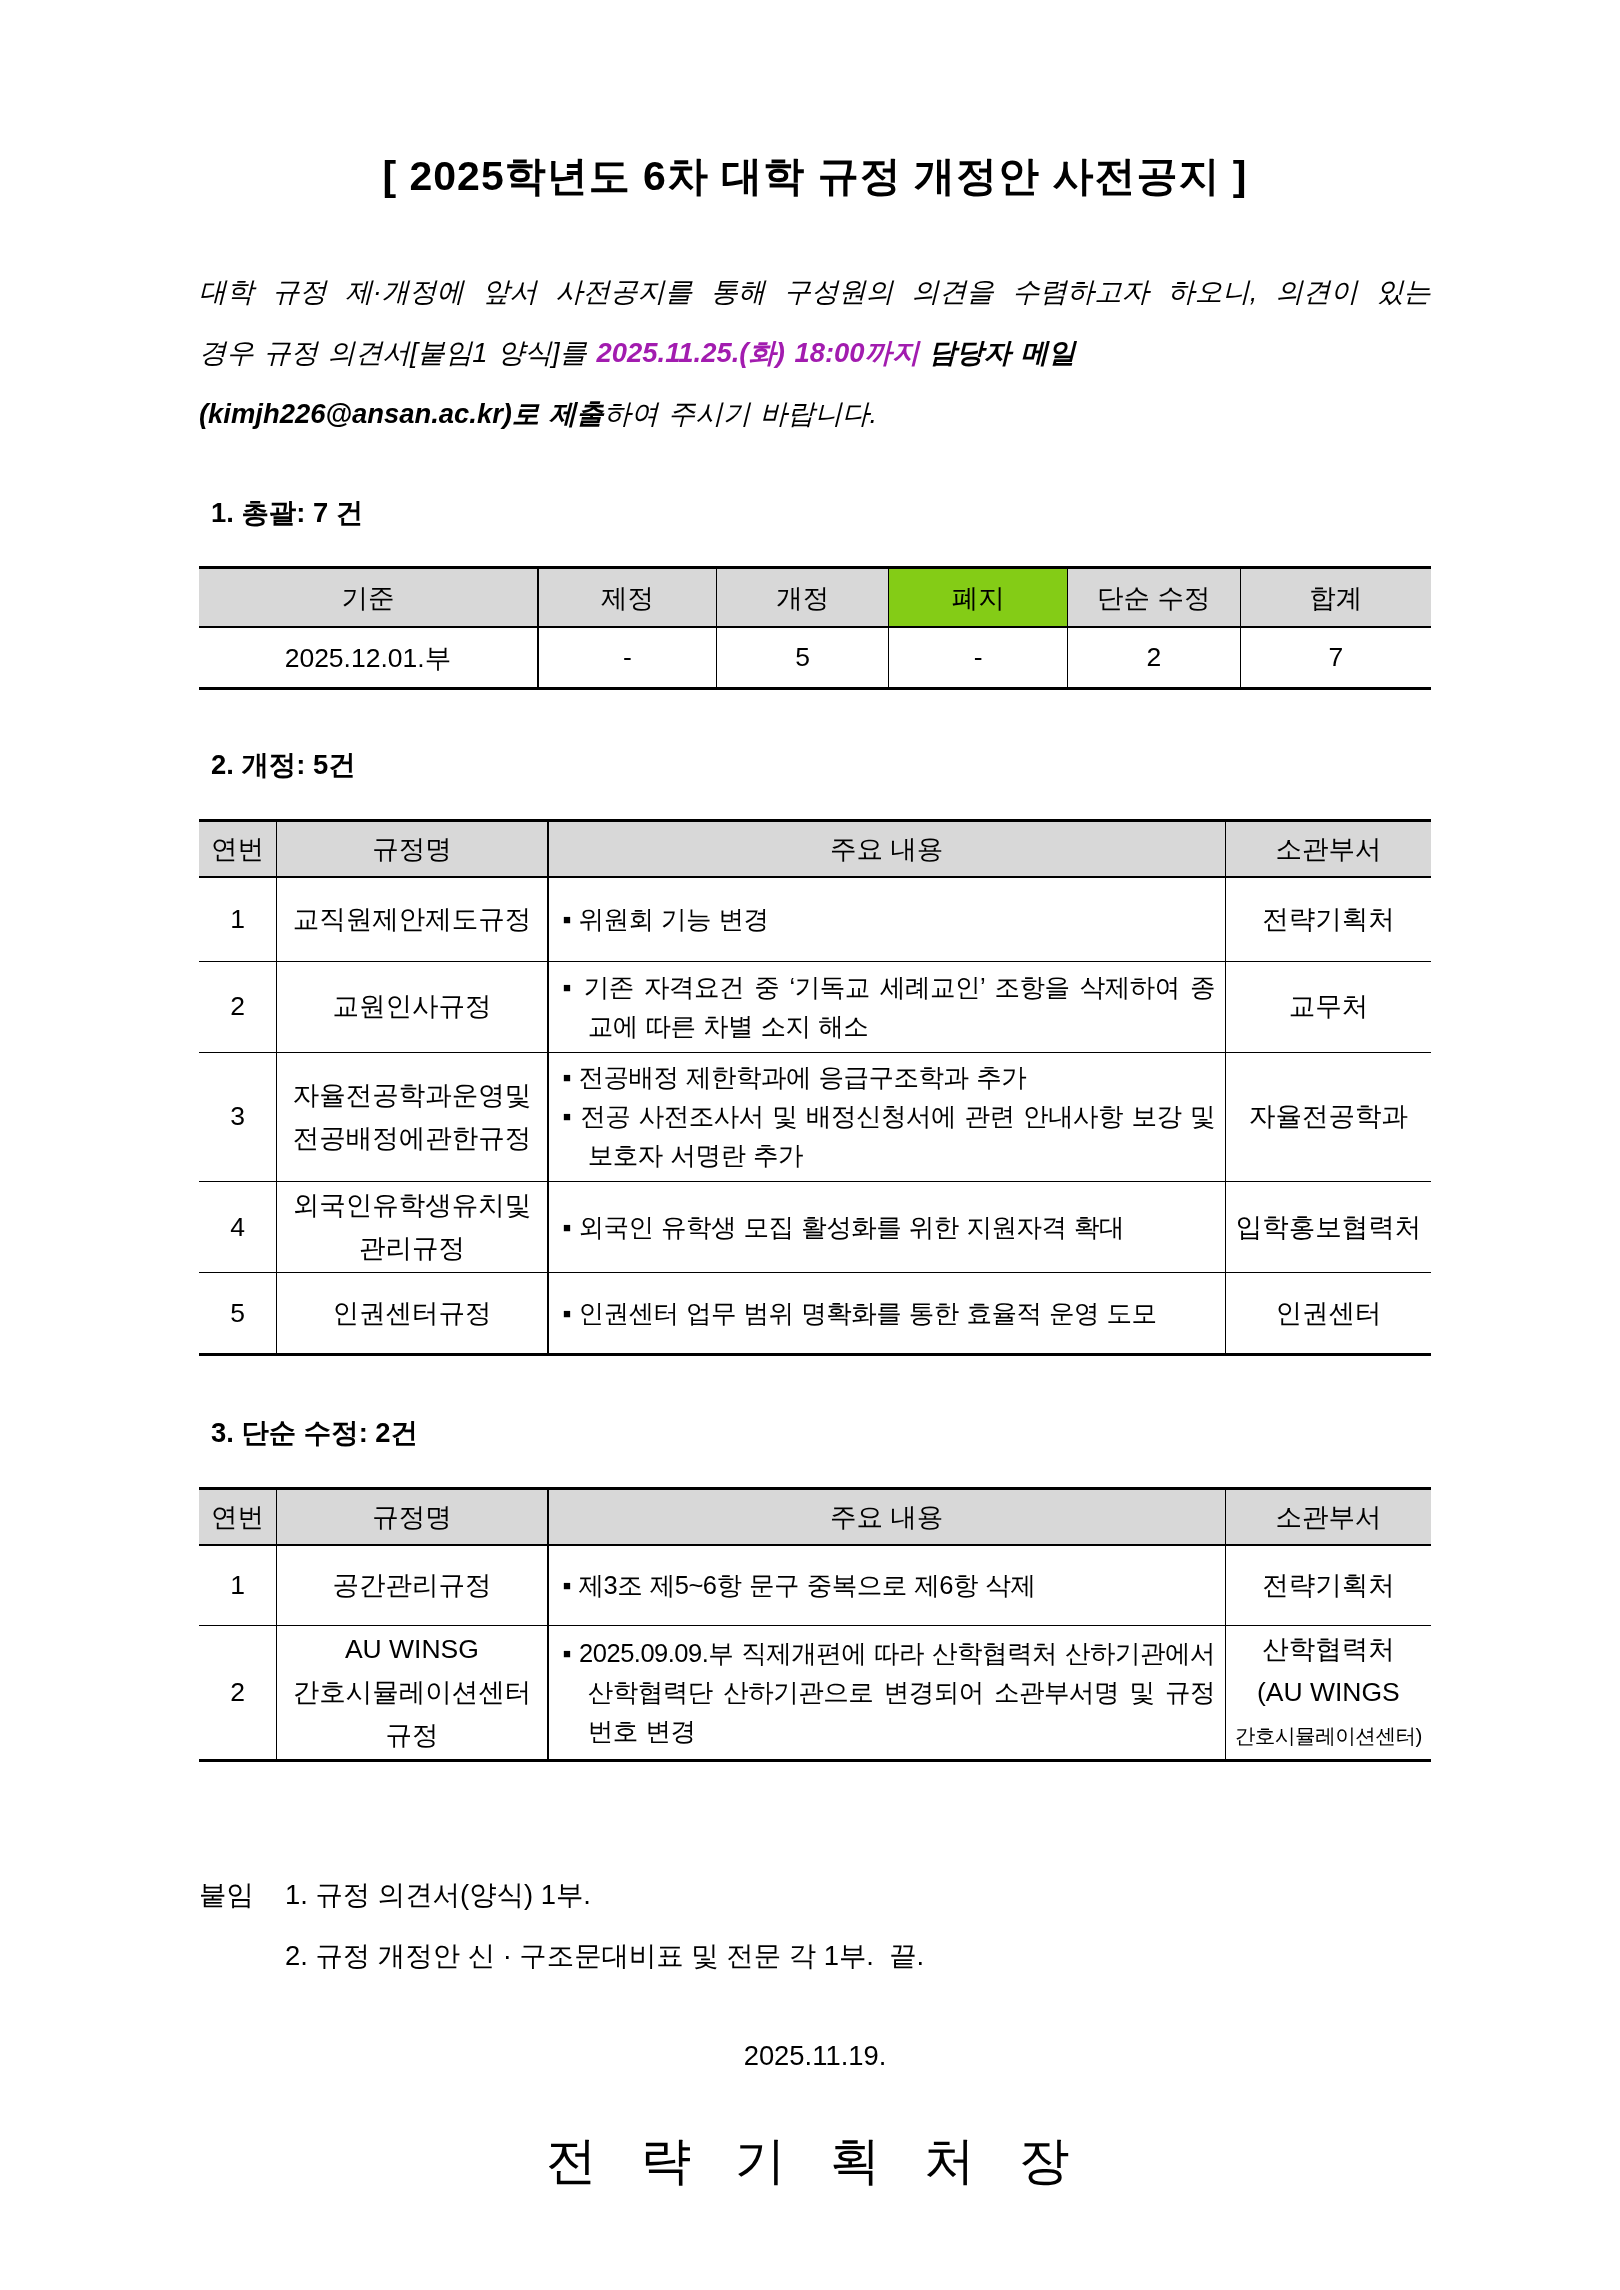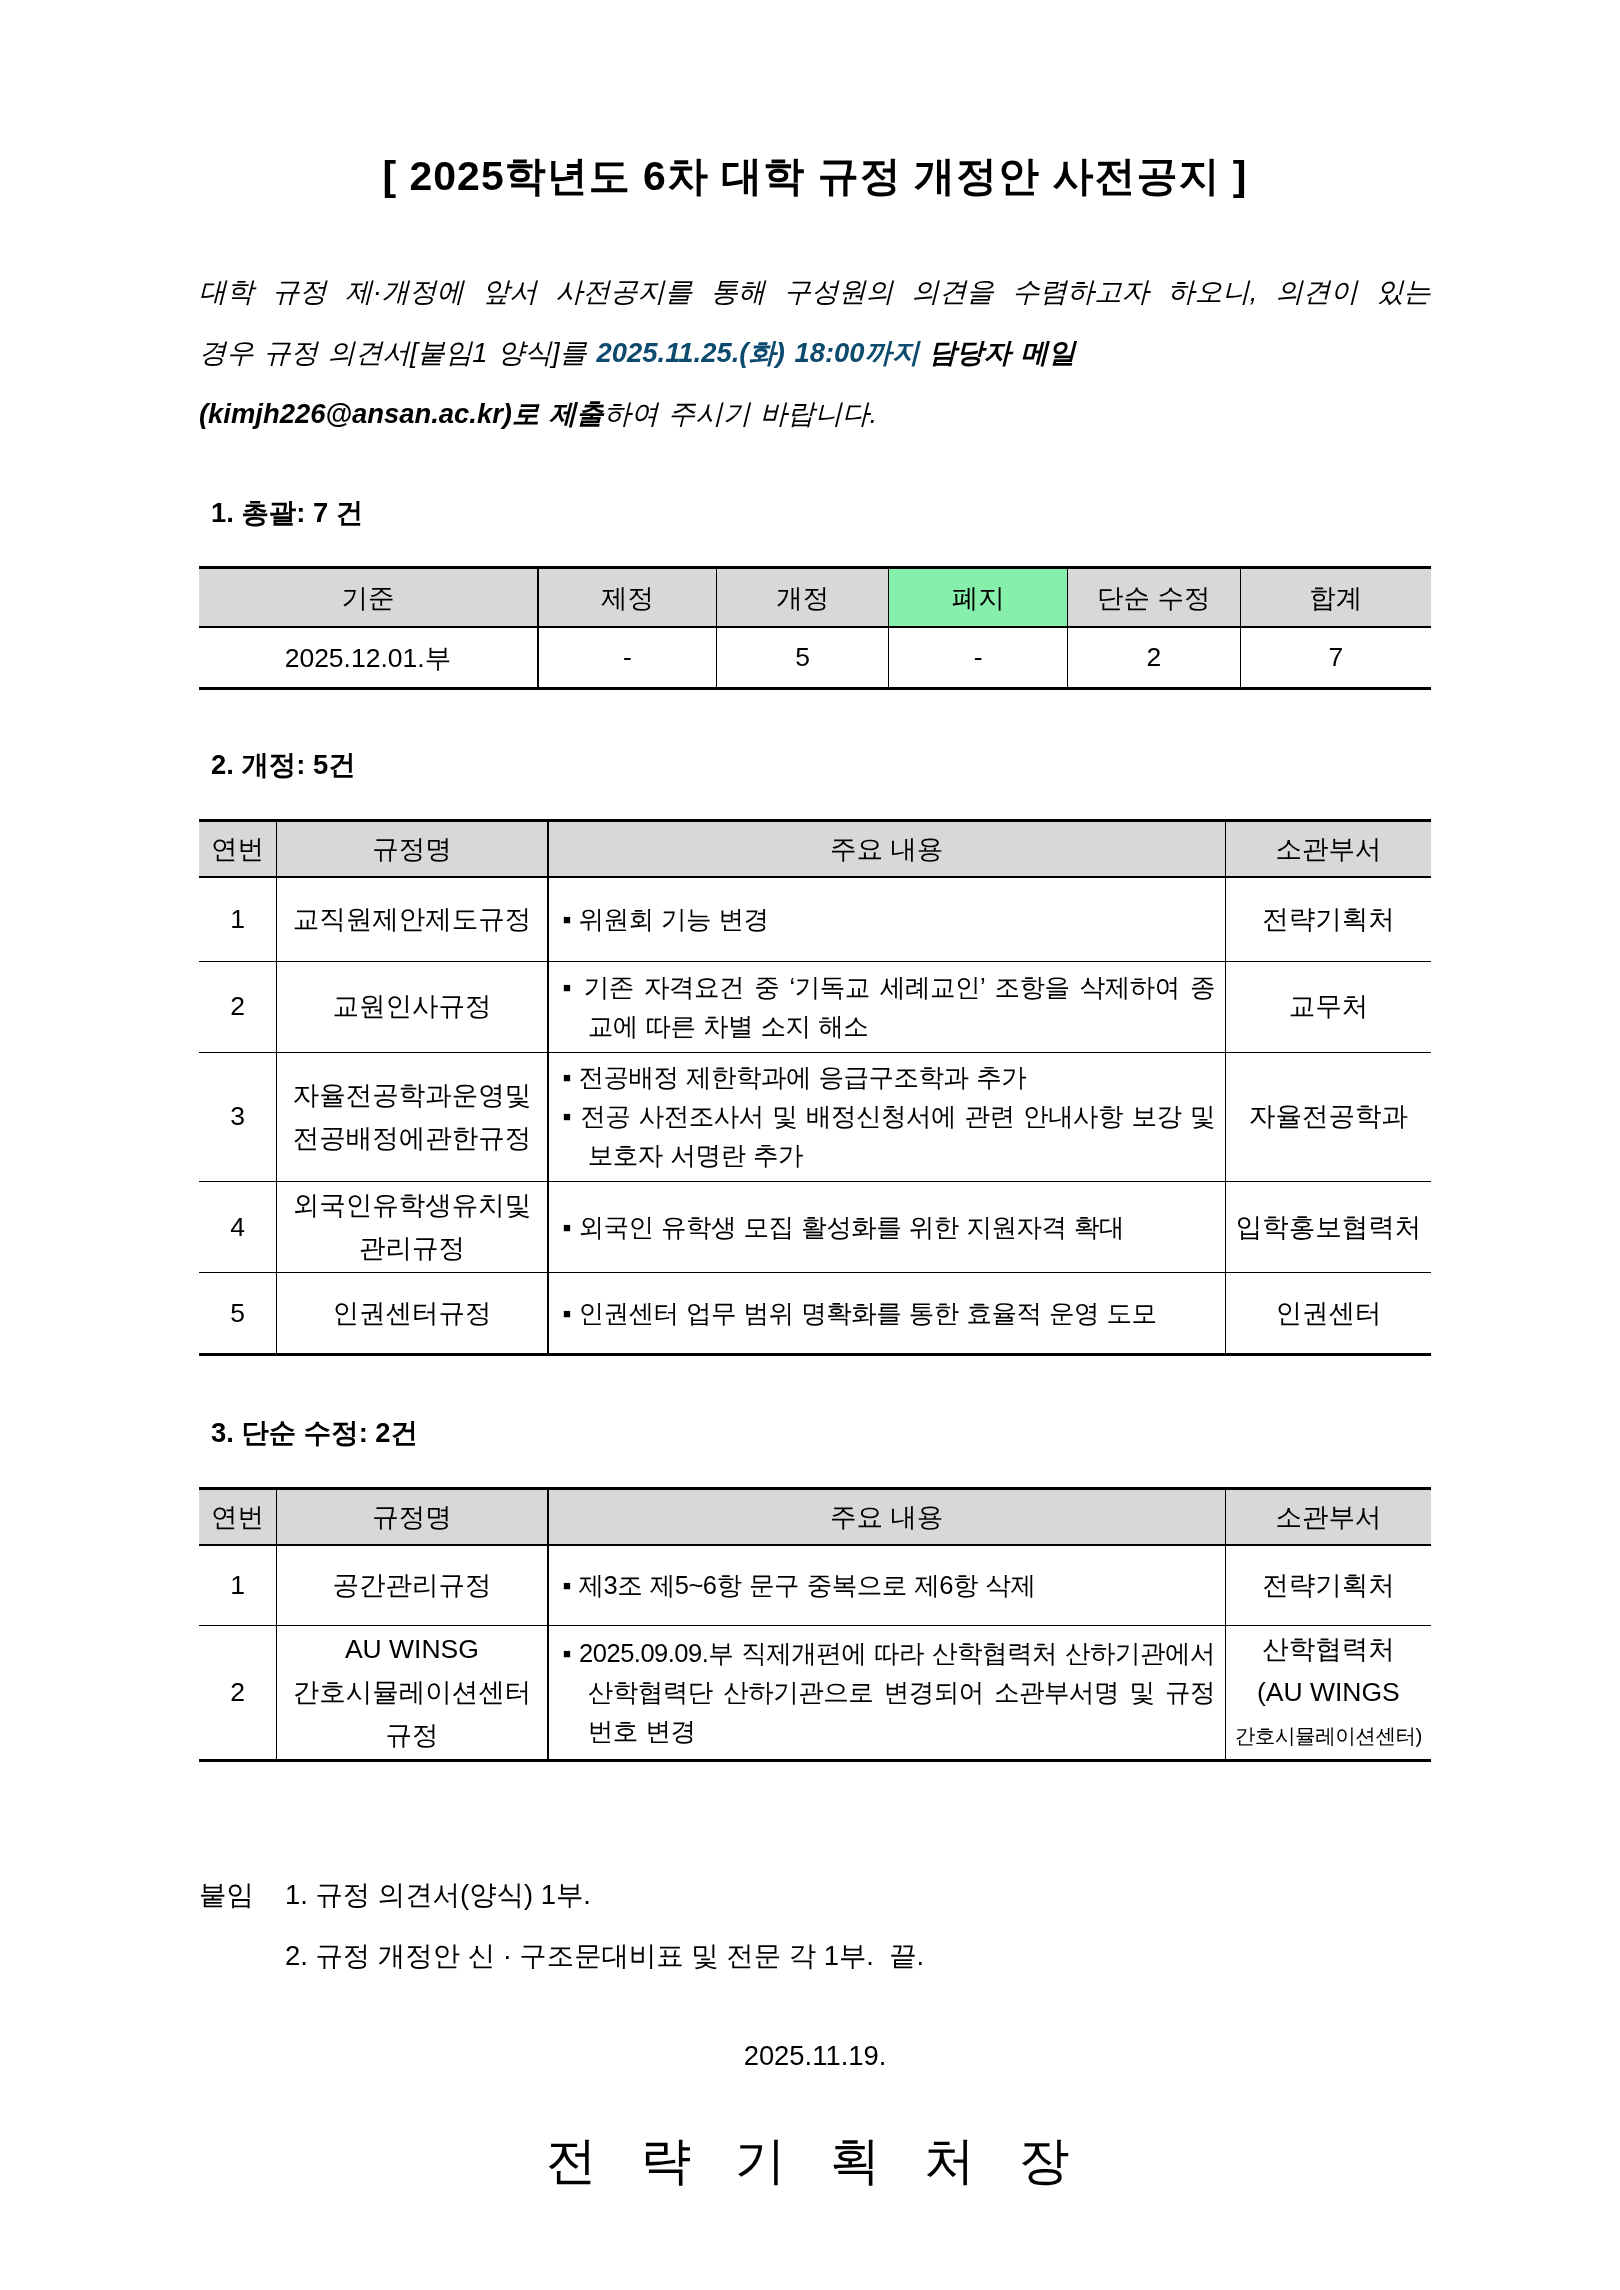--- a/index.html
+++ b/index.html
@@ -94,32 +94,32 @@
 </style>
 </head>
 <body>
 
 <div class="page">
 
   <h1 class="doc-title">[ 2025학년도 6차 대학 규정 개정안 사전공지 ]</h1>
 
   <div class="intro">
     <div class="line line1">대학 규정 제·개정에 앞서 사전공지를 통해 구성원의 의견을 수렴하고자 하오니, 의견이 있는</div>
-    <div class="line"><span>경우 규정 의견서[붙임1 양식]를 </span><span class="deadline" style="color: #0c4a6e; text-align: center;">2025.11.25.(화) 18:00까지</span><span class="bold"> 담당자 메일</span></div>
+    <div class="line"><span>경우 규정 의견서[붙임1 양식]를 </span><span class="deadline" style="color: #a21caf; text-align: center;">2025.11.25.(화) 18:00까지</span><span class="bold"> 담당자 메일</span></div>
     <div class="line"><span class="bold">(kimjh226@ansan.ac.kr)로 제출</span><span>하여 주시기 바랍니다.</span></div>
   </div>
 
   <h2 class="section-heading heading-1">1. 총괄: 7 건</h2>
   <table class="doc-table summary-table">
     <thead>
       <tr style="height: 59px;">
           <th style="width: 27.5%; background: rgb(216, 216, 216);">기준</th>
           <th style="width: 14.5%; background: rgb(216, 216, 216);">제정</th>
           <th style="width: 14%; background: rgb(216, 216, 216);">개정</th>
-          <th style="width: 14.5%; background: #86efac;">폐지</th>
+          <th style="width: 14.5%; background: #84cc16;">폐지</th>
           <th style="width: 14%; background: rgb(216, 216, 216);">단순 수정</th>
           <th style="width: 15.5%; background: rgb(216, 216, 216);">합계</th>
         </tr>
     </thead>
     <tbody>
       <tr style="height: 62px;">
           <td>2025.12.01.부</td>
           <td>-</td>
           <td>5</td>
           <td>-</td>

